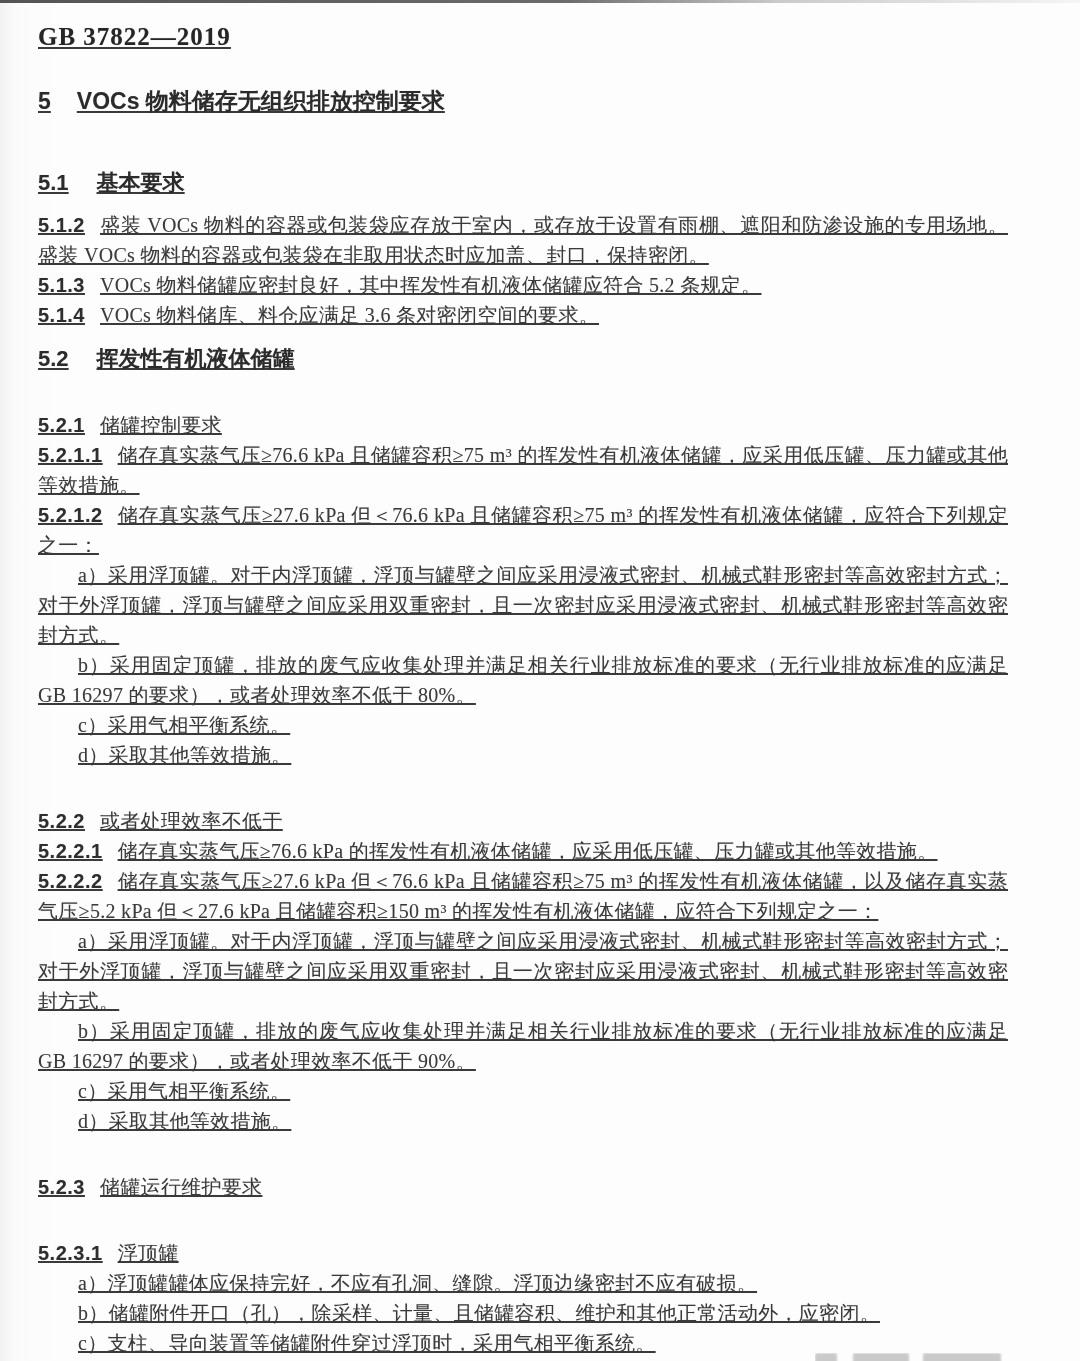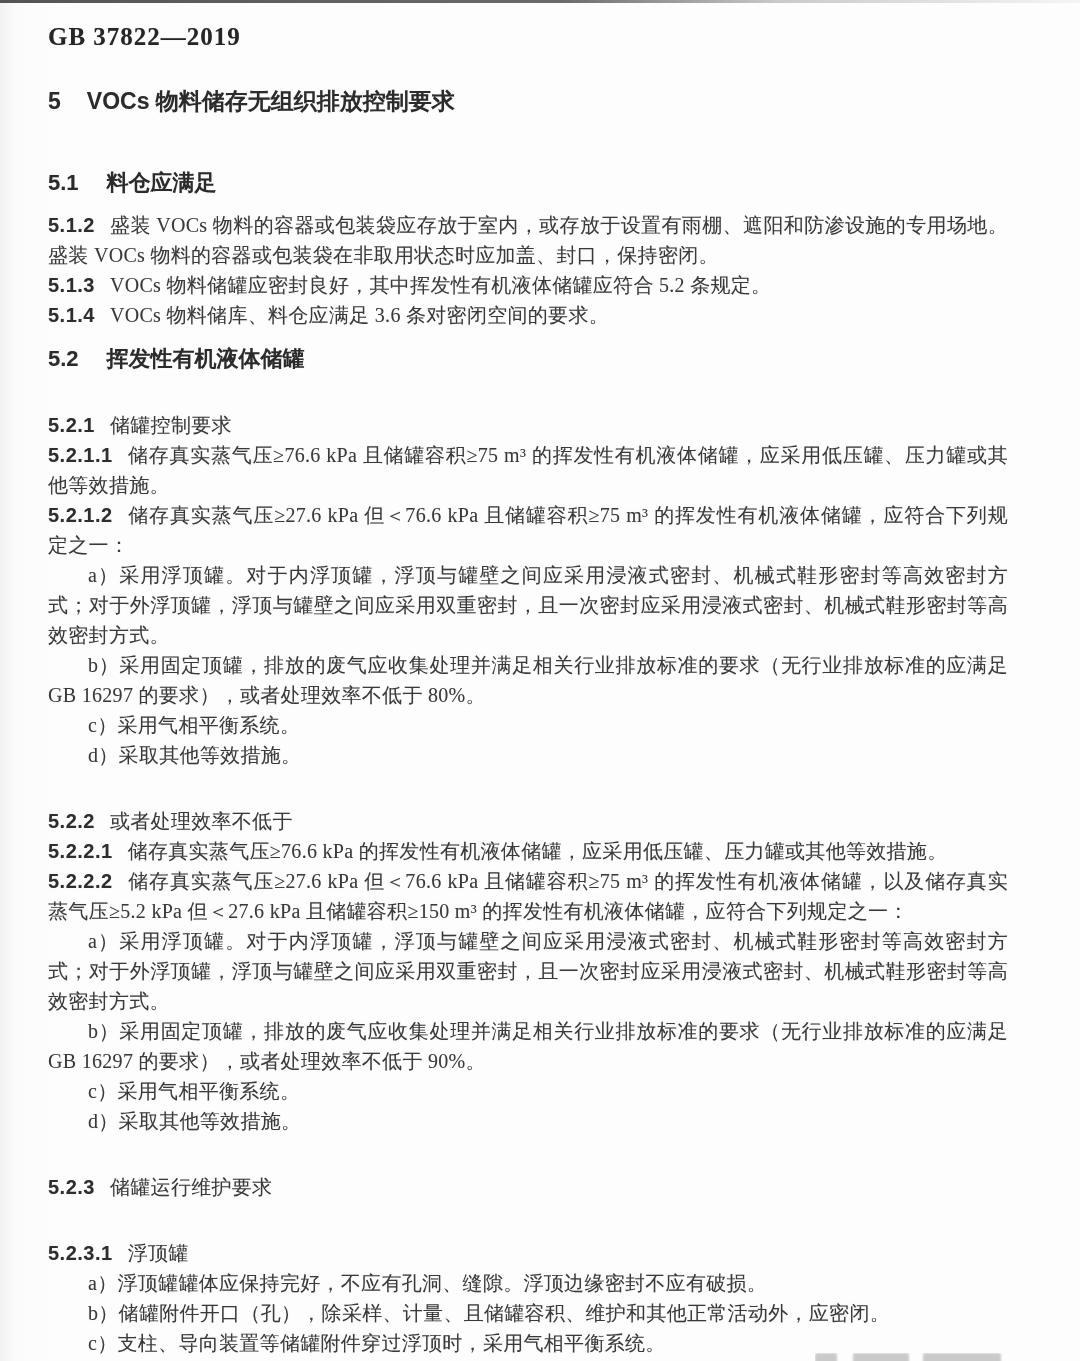--- a/index.html
+++ b/index.html
@@ -7,22 +7,23 @@
     width: 1080px; height: 1361px;
     background: #fdfdfd;
     overflow: hidden;
     position: relative;
     font-family: "Liberation Serif", "DejaVu Serif", serif;
     color: #3a3a3a;
   }
   .page {
     position: absolute; inset: 0;
     box-sizing: border-box;
-    padding: 22px 72px 0 48px;
+    padding: 22px 72px 0 38px;
     background: linear-gradient(90deg, #f2f2f2 0px, #fbfbfb 16px, #fdfdfd 60px, #fdfdfd 100%);
+    text-decoration: underline;
   }
   .top-edge {
     position: absolute; top: 0; left: 0; width: 100%; height: 3px;
     background: linear-gradient(90deg, rgba(55,55,55,.85) 0%, rgba(70,70,70,.8) 52%, rgba(140,140,140,.45) 72%, rgba(200,200,200,.15) 100%);
   }
   .std-code {
     font-family: "Liberation Serif", "DejaVu Serif", serif;
     font-weight: 700; font-size: 25px; line-height: 30px;
     color: #262626; letter-spacing: 1px;
     text-shadow: 0 0 1px rgba(0,0,0,.25);
@@ -71,21 +72,21 @@
 <div class="page">
   <div class="top-edge"></div>
 
   <div class="std-code">GB 37822—2019</div>
 
   <h1 class="chapter">
     <span class="hnum">5</span><span>VOCs 物料储存无组织排放控制要求</span>
   </h1>
 
   <h2 class="sec first">
-    <span class="hnum">5.1</span><span>料仓应满足</span>
+    <span class="hnum">5.1</span><span>基本要求</span>
   </h2>
 
   <p class="clause"><span class="cnum">5.1.2</span><span>盛装 VOCs 物料的容器或包装袋应存放于室内，或存放于设置有雨棚、遮阳和防渗设施的专用场地。盛装 VOCs 物料的容器或包装袋在非取用状态时应加盖、封口，保持密闭。</span></p>
   <p class="clause"><span class="cnum">5.1.3</span><span>VOCs 物料储罐应密封良好，其中挥发性有机液体储罐应符合 5.2 条规定。</span></p>
   <p class="clause"><span class="cnum">5.1.4</span><span>VOCs 物料储库、料仓应满足 3.6 条对密闭空间的要求。</span></p>
 
   <h2 class="sec">
     <span class="hnum">5.2</span><span>挥发性有机液体储罐</span>
   </h2>
 

